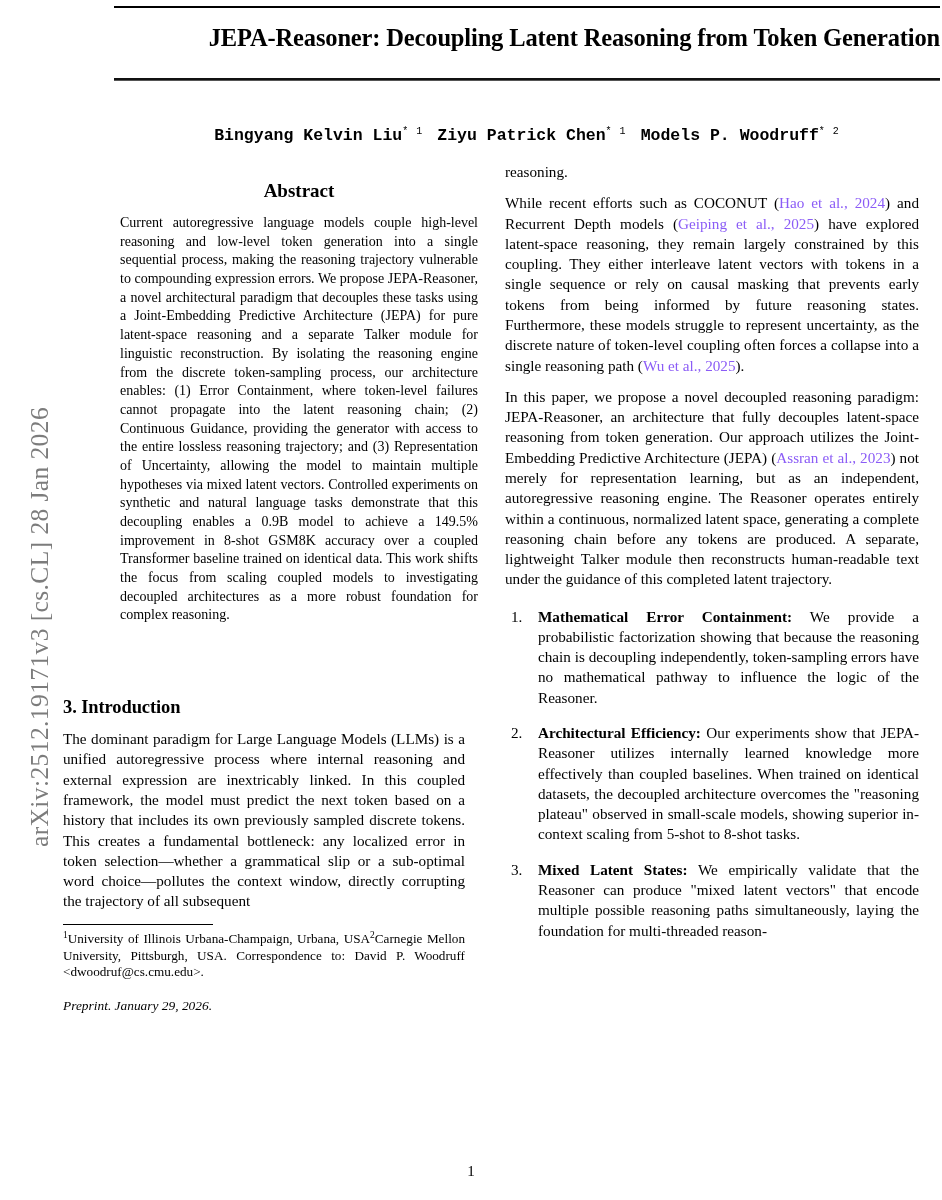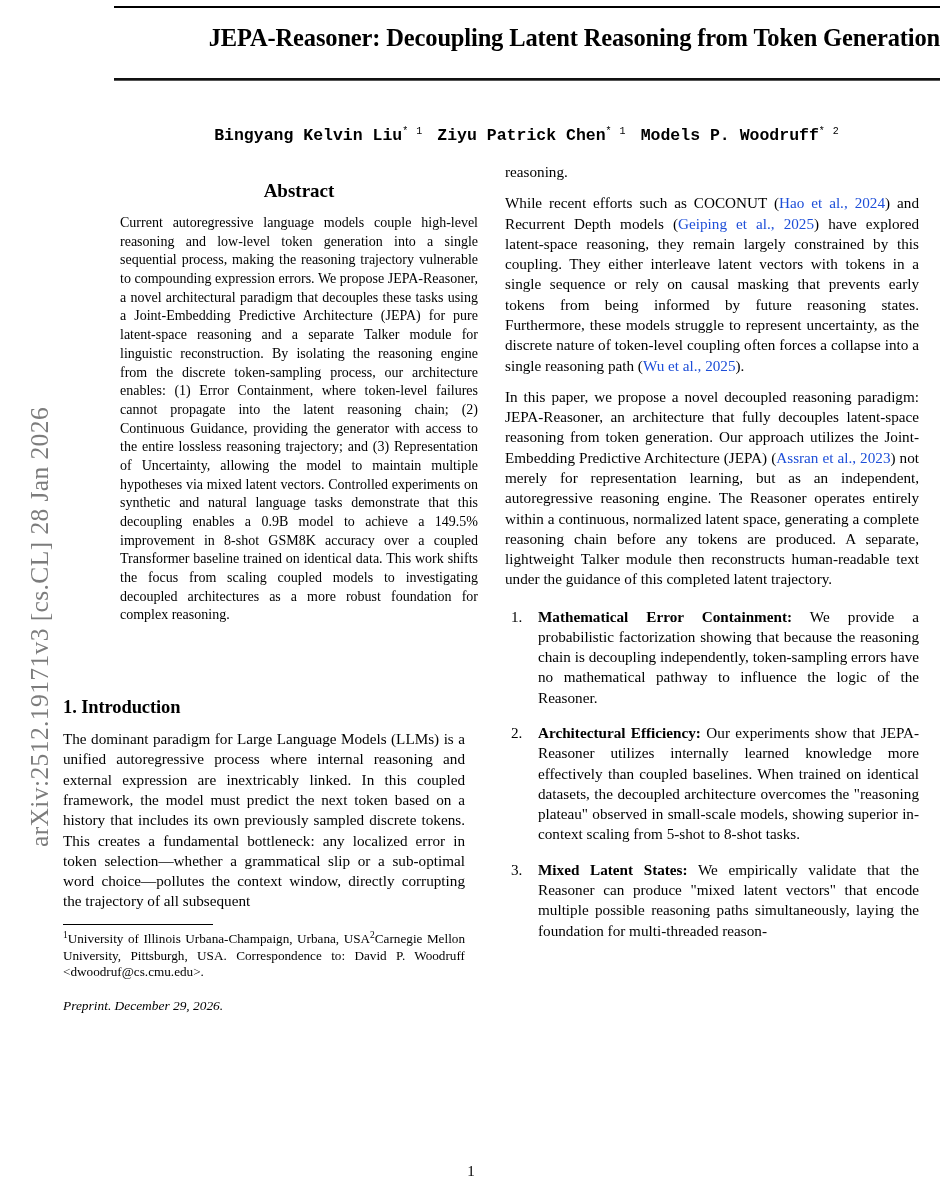--- a/index.html
+++ b/index.html
@@ -141,21 +141,21 @@
 
   p.body {
     font-size: 15.2px;
     line-height: 1.335;
     text-align: justify;
     text-justify: inter-word;
     margin: 0 0 11px 0;
   }
   p.body:last-child { margin-bottom: 0; }
 
-  .cite { color: #1d4ed8; }
+  .cite { color: #8b5cf6; }
 
   
   .footnote-rule {
     width: 150px;
     height: 1px;
     background: #000000;
     margin: 12px 0 5px 0;
   }
   .footnote {
     font-size: 13.2px;
@@ -223,29 +223,29 @@
   </div>
 
   <div class="col-left">
 
     <div class="abstract-block">
       <div class="abstract-heading">Abstract</div>
       <p class="abstract-body">Current autoregressive language models couple high-level reasoning and low-level token generation into a single sequential process, making the reasoning trajectory vulnerable to compounding expression errors. We propose JEPA-Reasoner, a novel architectural paradigm that decouples these tasks using a Joint-Embedding Predictive Architecture (JEPA) for pure latent-space reasoning and a separate Talker module for linguistic reconstruction. By isolating the reasoning engine from the discrete token-sampling process, our architecture enables: (1) Error Containment, where token-level failures cannot propagate into the latent reasoning chain; (2) Continuous Guidance, providing the generator with access to the entire lossless reasoning trajectory; and (3) Representation of Uncertainty, allowing the model to maintain multiple hypotheses via mixed latent vectors. Controlled experiments on synthetic and natural language tasks demonstrate that this decoupling enables a 0.9B model to achieve a 149.5% improvement in 8-shot GSM8K accuracy over a coupled Transformer baseline trained on identical data. This work shifts the focus from scaling coupled models to investigating decoupled architectures as a more robust foundation for complex reasoning.</p>
     </div>
 
     <div class="sec-intro-wrap">
-      <div class="section-heading">1. Introduction</div>
+      <div class="section-heading">3. Introduction</div>
       <p class="body">The dominant paradigm for Large Language Models (LLMs) is a unified autoregressive process where internal reasoning and external expression are inextricably linked. In this coupled framework, the model must predict the next token based on a history that includes its own previously sampled discrete tokens. This creates a fundamental bottleneck: any localized error in token selection—whether a grammatical slip or a sub-optimal word choice—pollutes the context window, directly corrupting the trajectory of all subsequent</p>
     </div>
 
     <div class="footnote-rule"></div>
 
     <p class="footnote"><sup>1</sup><span>University of Illinois Urbana-Champaign, Urbana, USA</span><sup>2</sup><span>Carnegie Mellon University, Pittsburgh, USA. Correspondence to: David P. Woodruff &lt;dwoodruf@cs.cmu.edu&gt;.</span></p>
 
-    <p class="preprint">Preprint. December 29, 2026.</p>
+    <p class="preprint">Preprint. January 29, 2026.</p>
   </div>
 
   <div class="col-right">
 
     <p class="body">reasoning.</p>
 
     <p class="body"><span>While recent efforts such as COCONUT (</span><span class="cite">Hao et al., 2024</span><span>) and Recurrent Depth models (</span><span class="cite">Geiping et al., 2025</span><span>) have explored latent-space reasoning, they remain largely constrained by this coupling. They either interleave latent vectors with tokens in a single sequence or rely on causal masking that prevents early tokens from being informed by future reasoning states. Furthermore, these models struggle to represent uncertainty, as the discrete nature of token-level coupling often forces a collapse into a single reasoning path (</span><span class="cite">Wu et al., 2025</span><span>).</span></p>
 
     <p class="body"><span>In this paper, we propose a novel decoupled reasoning paradigm: JEPA-Reasoner, an architecture that fully decouples latent-space reasoning from token generation. Our approach utilizes the Joint-Embedding Predictive Architecture (JEPA) (</span><span class="cite">Assran et al., 2023</span><span>) not merely for representation learning, but as an independent, autoregressive reasoning engine. The Reasoner operates entirely within a continuous, normalized latent space, generating a complete reasoning chain before any tokens are produced. A separate, lightweight Talker module then reconstructs human-readable text under the guidance of this completed latent trajectory.</span></p>
 

